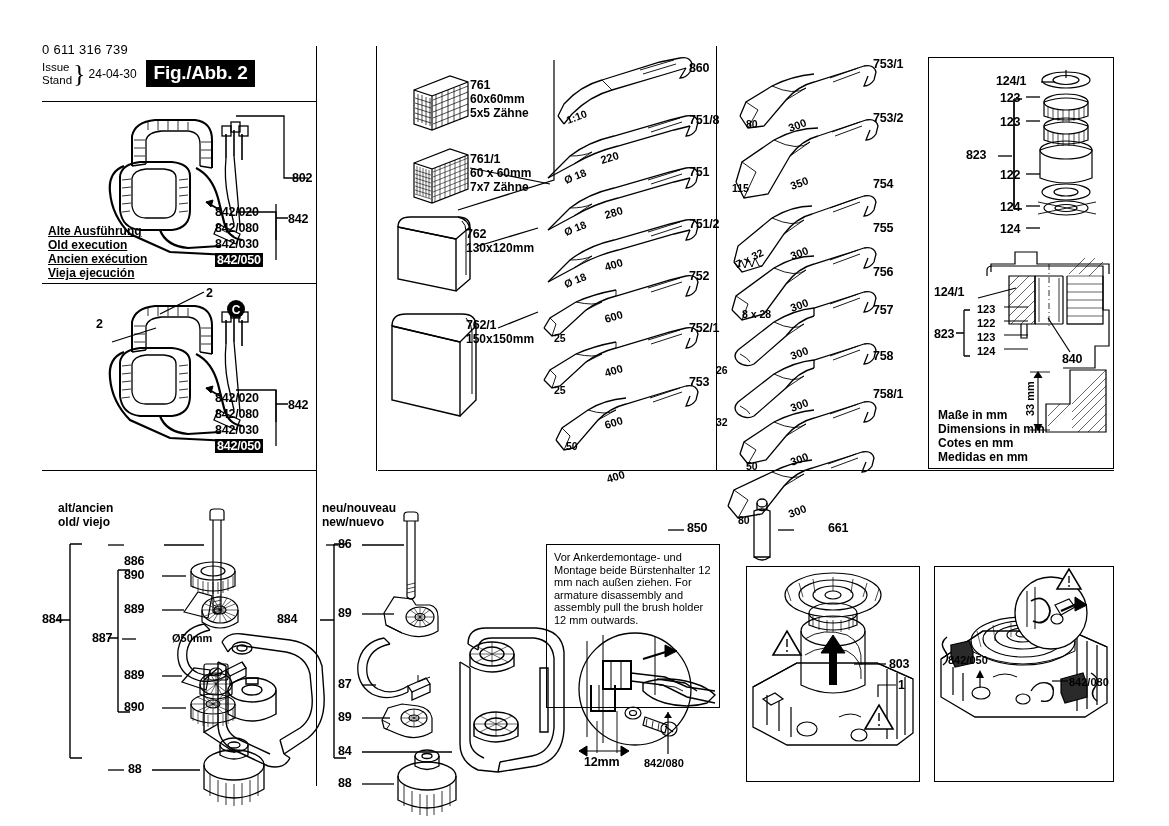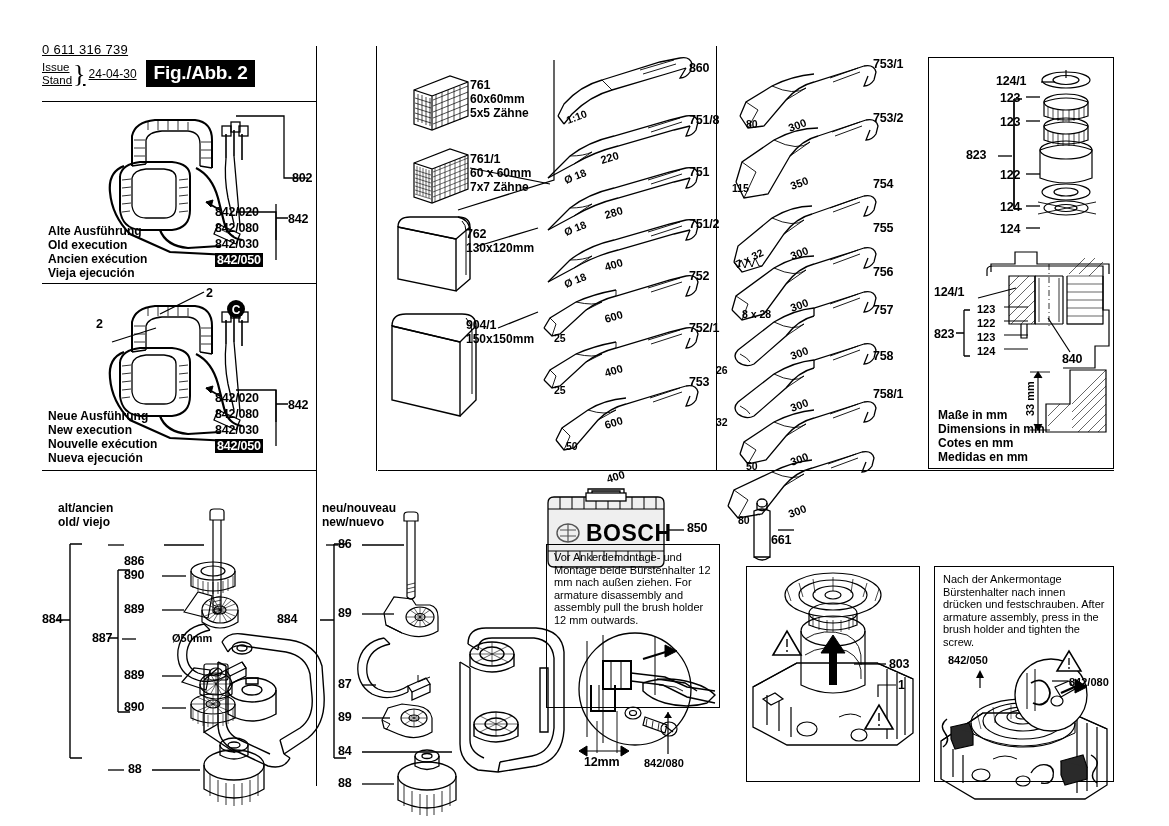--- a/index.html
+++ b/index.html
@@ -16,21 +16,21 @@
   .lbl { font-weight:bold; font-size:12.5px; letter-spacing:-0.2px; white-space:nowrap; }
   .lbl-sm { font-weight:bold; font-size:11px; white-space:nowrap; }
   .txt-b { font-size:12px; font-weight:bold; line-height:14px; white-space:pre-line; }
   .hr { background:#000; height:1.4px; }
   .vr { background:#000; width:1.4px; }
   .box { border:1.4px solid #000; }
   svg { display:block; overflow:visible; }
   .ln { stroke:#000; fill:none; }
 
   
-  #header { left:42px; top:42px;text-decoration:underline; }
+  #header { left:42px; top:42px; }
   #partno { font-size:13px; letter-spacing:0.3px; white-space:nowrap; }
   #issue-row { display:flex; align-items:center; margin-top:3px; }
   #issue-words { font-size:11.5px; line-height:12.5px; }
   #brace { font-size:26px; line-height:20px; margin:0 2px 0 1px; font-family:"Liberation Serif", serif; }
   #issue-date { font-size:12px; margin-left:1px; }
   #figtag {
     background:#000; color:#fff; font-weight:bold; font-size:19px;
     padding:2px 8px 3px 8px; margin-left:9px; letter-spacing:-0.3px;
   }
 
@@ -135,21 +135,21 @@
   </div>
   <div class="abs" style="left:268px;top:204px;">
     <svg width="24" height="56" viewBox="0 0 24 56">
         <g class="ln" stroke-width="1.3">
           <path d="M8 0 L8 56 M8 14 L20 14"></path>
         </g>
       </svg>
   </div>
   <div class="abs lbl" style="left:288px;top:212px;">842</div>
 
-  <div class="abs txt-b" style="left:48px;top:224px;">Alte Ausführung
+  <div class="abs txt-b" style="left:48px;top:224px;text-decoration:underline;">Alte Ausführung
 Old execution
 Ancien exécution
 Vieja ejecución</div>
 
   <div class="abs" style="left:100px;top:292px;">
     <svg width="220" height="175" viewBox="0 0 220 175">
       <g class="ln" stroke-width="1.3">
         <path d="M32 60 L32 30 Q35 16 55 14 L95 14 Q112 16 112 34 L112 62" stroke-width="2"></path>
         <path d="M46 58 L46 34 Q48 26 62 25 L88 25 Q100 26 100 38 L100 60"></path>
         <path d="M32 60 L46 58 M112 62 L100 60"></path>
@@ -215,24 +215,20 @@
   </div>
   <div class="abs" style="left:268px;top:390px;">
     <svg width="24" height="56" viewBox="0 0 24 56">
         <g class="ln" stroke-width="1.3">
           <path d="M8 0 L8 56 M8 14 L20 14"></path>
         </g>
       </svg>
   </div>
   <div class="abs lbl" style="left:288px;top:398px;">842</div>
 
-  <div class="abs txt-b" style="left:48px;top:409px;">Neue Ausführung
-New execution
-Nouvelle exécution
-Nueva ejecución</div>
 
   <div class="abs" style="left:410px;top:72px;">
     <svg width="62" height="62" viewBox="0 0 62 62">
       <g class="ln" stroke-width="1.2">
         <path d="M4 18 L40 4 L58 10 L58 44 L22 58 L4 52 Z"></path>
         <path d="M4 18 L22 24 L22 58 M22 24 L58 10"></path>
         <g stroke-width="0.7">
           <path d="M8 22 L8 50 M12 23 L12 51 M16 25 L16 53 M20 26 L20 54"></path>
           <path d="M5 26 L21 31 M5 31 L21 36 M5 36 L21 41 M5 41 L21 46 M5 46 L21 51"></path>
           <path d="M26 22 L26 56 M32 20 L32 54 M38 18 L38 52 M44 16 L44 50 M50 14 L50 48"></path>
@@ -289,21 +285,21 @@
       <g class="ln" stroke-width="1.4">
         <path d="M2 26 Q2 14 16 14 L72 14 Q86 14 86 26"></path>
         <path d="M2 26 L2 100 L70 116 L70 42 Z"></path>
         <path d="M2 26 L70 42 L86 26"></path>
         <path d="M70 116 L86 100 L86 26"></path>
         <path d="M76 18 Q82 24 82 32 L82 94" stroke-width="1"></path>
       </g>
     </svg>
   </div>
   <div class="abs" style="left:466px;top:318px;">
-    <div class="lbl">904/1</div>
+    <div class="lbl">762/1</div>
     <div class="txt-b">150x150mm</div>
   </div>
 
   <div class="abs" style="left:458px;top:60px;">
     <svg width="110" height="310" viewBox="0 0 110 310">
       <g class="ln" stroke-width="1.2">
         <path d="M96 0 L96 120 L0 150"></path>
         <path d="M12 108 L92 124"></path>
         <path d="M80 168 L20 186"></path>
         <path d="M80 252 L40 268"></path>
@@ -1046,42 +1042,20 @@
         <ellipse cx="56" cy="104" rx="11" ry="6"></ellipse>
         <path d="M34 104 L34 116 Q56 128 78 116 L78 104"></path>
         <g stroke-width="0.6">
             <path d="M34 104 L78 104 M56 92 L56 116 M40 96 L72 112 M40 112 L72 96"></path>
           </g>
         <path d="M100 48 L108 48 L108 112 L100 112 Z"></path>
       </g>
     </svg>
   </div>
 
-  <div class="abs" style="left:546px;top:487px;">
-    <svg width="122" height="86" viewBox="0 0 122 86">
-      <g class="ln" stroke-width="1.3">
-        <path d="M42 8 L42 2 L78 2 L78 8"></path>
-        <path d="M46 4 L74 4 L74 7 L46 7 Z" fill="#d8d8d8"></path>
-        <path d="M2 16 Q2 10 8 10 L112 10 Q118 10 118 16 L118 74 Q118 80 112 80 L8 80 Q2 80 2 74 Z" fill="#efefef"></path>
-        <path d="M2 22 L118 22" stroke-width="1"></path>
-        <path d="M2 64 L118 64" stroke-width="1"></path>
-        <g stroke-width="1">
-          <path d="M14 10 L14 22 M26 10 L26 22 M38 10 L38 22 M50 10 L50 22 M62 10 L62 22 M74 10 L74 22 M86 10 L86 22 M98 10 L98 22 M110 10 L110 22"></path>
-          <path d="M10 64 L10 74 M22 64 L22 74 M34 64 L34 74 M46 64 L46 74 M58 64 L58 74 M70 64 L70 74 M82 64 L82 74 M94 64 L94 74 M106 64 L106 74"></path>
-        </g>
-
-        <rect x="40" y="6" width="40" height="8" fill="#fff"></rect>
-      </g>
-      <g transform="translate(10,34)">
-        <ellipse cx="12" cy="12" rx="11" ry="9" fill="none" stroke="#555" stroke-width="1.4"></ellipse>
-        <path d="M4 9 L20 9 M4 15 L20 15 M12 3 L12 21" stroke="#555" stroke-width="1.2" fill="none"></path>
-        <text x="30" y="20" class="bosch-word">BOSCH</text>
-      </g>
-    </svg>
-  </div>
   <div class="abs" style="left:668px;top:528px;">
       <svg width="18" height="4">
         <path class="ln" stroke-width="1.3" d="M0 2 L16 2"></path>
       </svg>
     </div>
   <div class="abs lbl" style="left:687px;top:521px;">850</div>
 
   <div class="abs" style="left:748px;top:495px;">
     <svg width="28" height="72" viewBox="0 0 28 72">
       <g class="ln" stroke-width="1.3">
@@ -1091,21 +1065,21 @@
         <path d="M6 62 Q14 68 22 62"></path>
         <path d="M8 20 Q10 18 12 20" stroke-width="0.9"></path>
       </g>
     </svg>
   </div>
   <div class="abs" style="left:778px;top:528px;">
       <svg width="18" height="4">
         <path class="ln" stroke-width="1.3" d="M0 2 L16 2"></path>
       </svg>
     </div>
-  <div class="abs lbl" style="left:771px;top:521px;margin-top:12px;">661</div>
+  <div class="abs lbl" style="left:828px;top:521px;">661</div>
 
 
   <div class="abs box" style="left:546px;top:544px;width:174px;height:164px;">
     <div class="panel-txt" style="padding:6px 6px 0 7px;">Vor Ankerdemontage- und Montage beide
 Bürstenhalter 12 mm nach außen ziehen.
 For armature disassembly and assembly
 pull the brush holder 12 mm outwards.</div>
     <svg width="172" height="150" viewBox="0 0 172 150" style="margin-top:-2px;">
       <g class="ln" stroke-width="1.2">
         <circle cx="88" cy="64" r="56" stroke-width="1.3"></circle>
@@ -1203,24 +1177,20 @@
       </svg>
     </div>
   <div class="abs lbl" style="left:898px;top:678px;">1</div>
   <div class="abs" style="left:870px;top:683px;">
       <svg width="28" height="16">
         <path class="ln" stroke-width="1.2" d="M26 2 L8 2 L8 14"></path>
       </svg>
     </div>
 
   <div class="abs box" style="left:934px;top:566px;width:180px;height:216px;">
-    <div class="panel-txt" style="padding:6px 6px 0 8px;">Nach der Ankermontage Bürstenhalter
-nach innen drücken und festschrauben.
-After armature assembly, press in the
-brush holder and tighten the screw.</div>
     <svg width="178" height="150" viewBox="0 0 178 150" style="margin-top:14px;">
       <g class="ln" stroke-width="1.2">
 
         <path d="M6 78 L6 116 L40 136 L150 136 L172 122 L172 66 L136 50 L48 50 Z" stroke-width="1.3"></path>
         <path d="M6 78 L48 50 M172 66 L136 50"></path>
         <path d="M142 56 L142 130 M152 60 L152 128 M162 64 L162 124"></path>
         <path d="M18 86 L18 114 M28 92 L28 120"></path>
 
         <ellipse cx="88" cy="60" rx="52" ry="24"></ellipse>
         <ellipse cx="88" cy="58" rx="40" ry="18"></ellipse>

